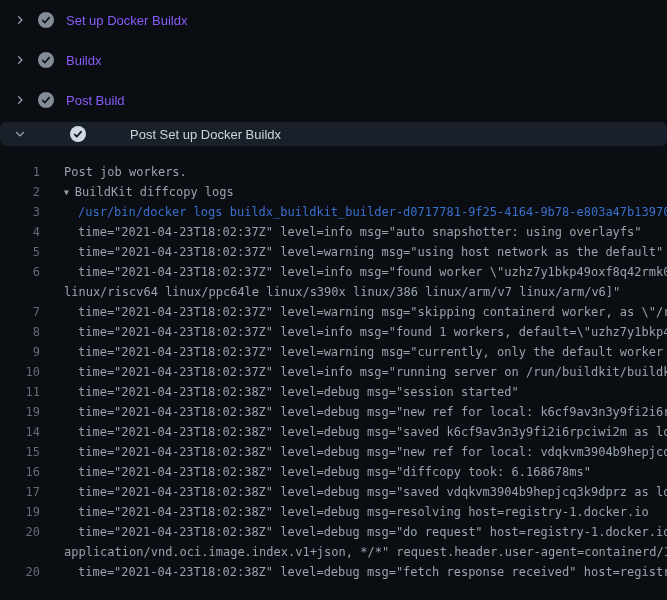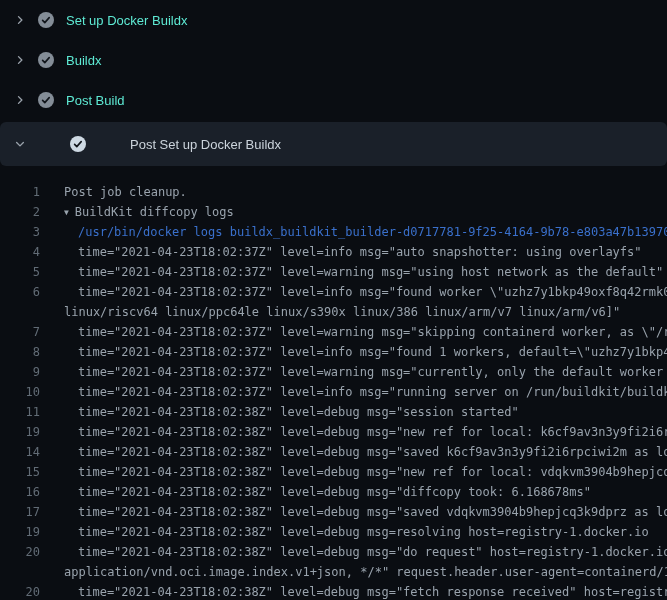--- a/index.html
+++ b/index.html
@@ -8,23 +8,23 @@
     background:#0a0d12;
     font-family:"Liberation Sans",sans-serif;
   }
   
   .step{
     display:flex;align-items:center;height:40px;cursor:pointer;
     padding-left:12px;box-sizing:border-box;
   }
   .step .chev{width:16px;height:16px;display:flex;align-items:center;justify-content:center;flex:0 0 16px;}
   .step .status{width:16px;height:16px;margin-left:10px;flex:0 0 16px;}
-  .step .step-label{margin-left:12px;font-size:13px;color:#5eead4;white-space:pre;}
+  .step .step-label{margin-left:12px;font-size:13px;color:#8b5cf6;white-space:pre;}
   .step.expanded{
-    height:44px;margin-top:2px;border-radius:6px;background:#1a2029;gap:32px;
+    height:24px;margin-top:2px;border-radius:6px;background:#1a2029;gap:32px;
   }
   .step.expanded .step-label{color:#ccd4dc;}
   
   #log{
     margin-top:16px;
     font-family:"DejaVu Sans Mono","Liberation Mono",monospace;
     font-size:12px;line-height:20px;color:#99a3ad;
   }
   .logline{display:flex;white-space:pre;height:20px;overflow:hidden;}
   .lnum{
@@ -88,21 +88,21 @@
           </svg>
         </span>
         <span class="status"><svg width="16" height="16" viewBox="0 0 16 16">
             <circle cx="8" cy="8" r="8" fill="#ced9e3"></circle>
             <path d="M4.6 8.4l2.2 2.2 4.4-5" fill="none" stroke="#10141a" stroke-width="1.6" stroke-linecap="round" stroke-linejoin="round"></path>
           </svg></span>
         <span class="step-label">Post Set up Docker Buildx</span>
       </div>
     </div>
   <div id="log">
-      <div class="logline"><a class="lnum">1</a><span class="ltext kind-plain ind-0">Post job cleanup.</span></div>
+      <div class="logline"><a class="lnum">1</a><span class="ltext kind-plain ind-0">Post job workers.</span></div>
       <div class="logline"><a class="lnum">2</a><span class="ltext kind-group ind-0"><span class="tri">▼</span><span>BuildKit diffcopy logs</span></span></div>
       <div class="logline"><a class="lnum">3</a><span class="ltext kind-command ind-1">/usr/bin/docker logs buildx_buildkit_builder-d0717781-9f25-4164-9b78-e803a47b13970</span></div>
       <div class="logline"><a class="lnum">4</a><span class="ltext kind-plain ind-1">time="2021-04-23T18:02:37Z" level=info msg="auto snapshotter: using overlayfs"</span></div>
       <div class="logline"><a class="lnum">5</a><span class="ltext kind-plain ind-1">time="2021-04-23T18:02:37Z" level=warning msg="using host network as the default"</span></div>
       <div class="logline"><a class="lnum">6</a><span class="ltext kind-plain ind-1">time="2021-04-23T18:02:37Z" level=info msg="found worker \"uzhz7y1bkp49oxf8q42rmk0xj</span></div>
       <div class="logline"><a class="lnum"></a><span class="ltext kind-continuation ind-0">linux/riscv64 linux/ppc64le linux/s390x linux/386 linux/arm/v7 linux/arm/v6]"</span></div>
       <div class="logline"><a class="lnum">7</a><span class="ltext kind-plain ind-1">time="2021-04-23T18:02:37Z" level=warning msg="skipping containerd worker, as \"/run</span></div>
       <div class="logline"><a class="lnum">8</a><span class="ltext kind-plain ind-1">time="2021-04-23T18:02:37Z" level=info msg="found 1 workers, default=\"uzhz7y1bkp49o</span></div>
       <div class="logline"><a class="lnum">9</a><span class="ltext kind-plain ind-1">time="2021-04-23T18:02:37Z" level=warning msg="currently, only the default worker ca</span></div>
       <div class="logline"><a class="lnum">10</a><span class="ltext kind-plain ind-1">time="2021-04-23T18:02:37Z" level=info msg="running server on /run/buildkit/buildkit</span></div>

